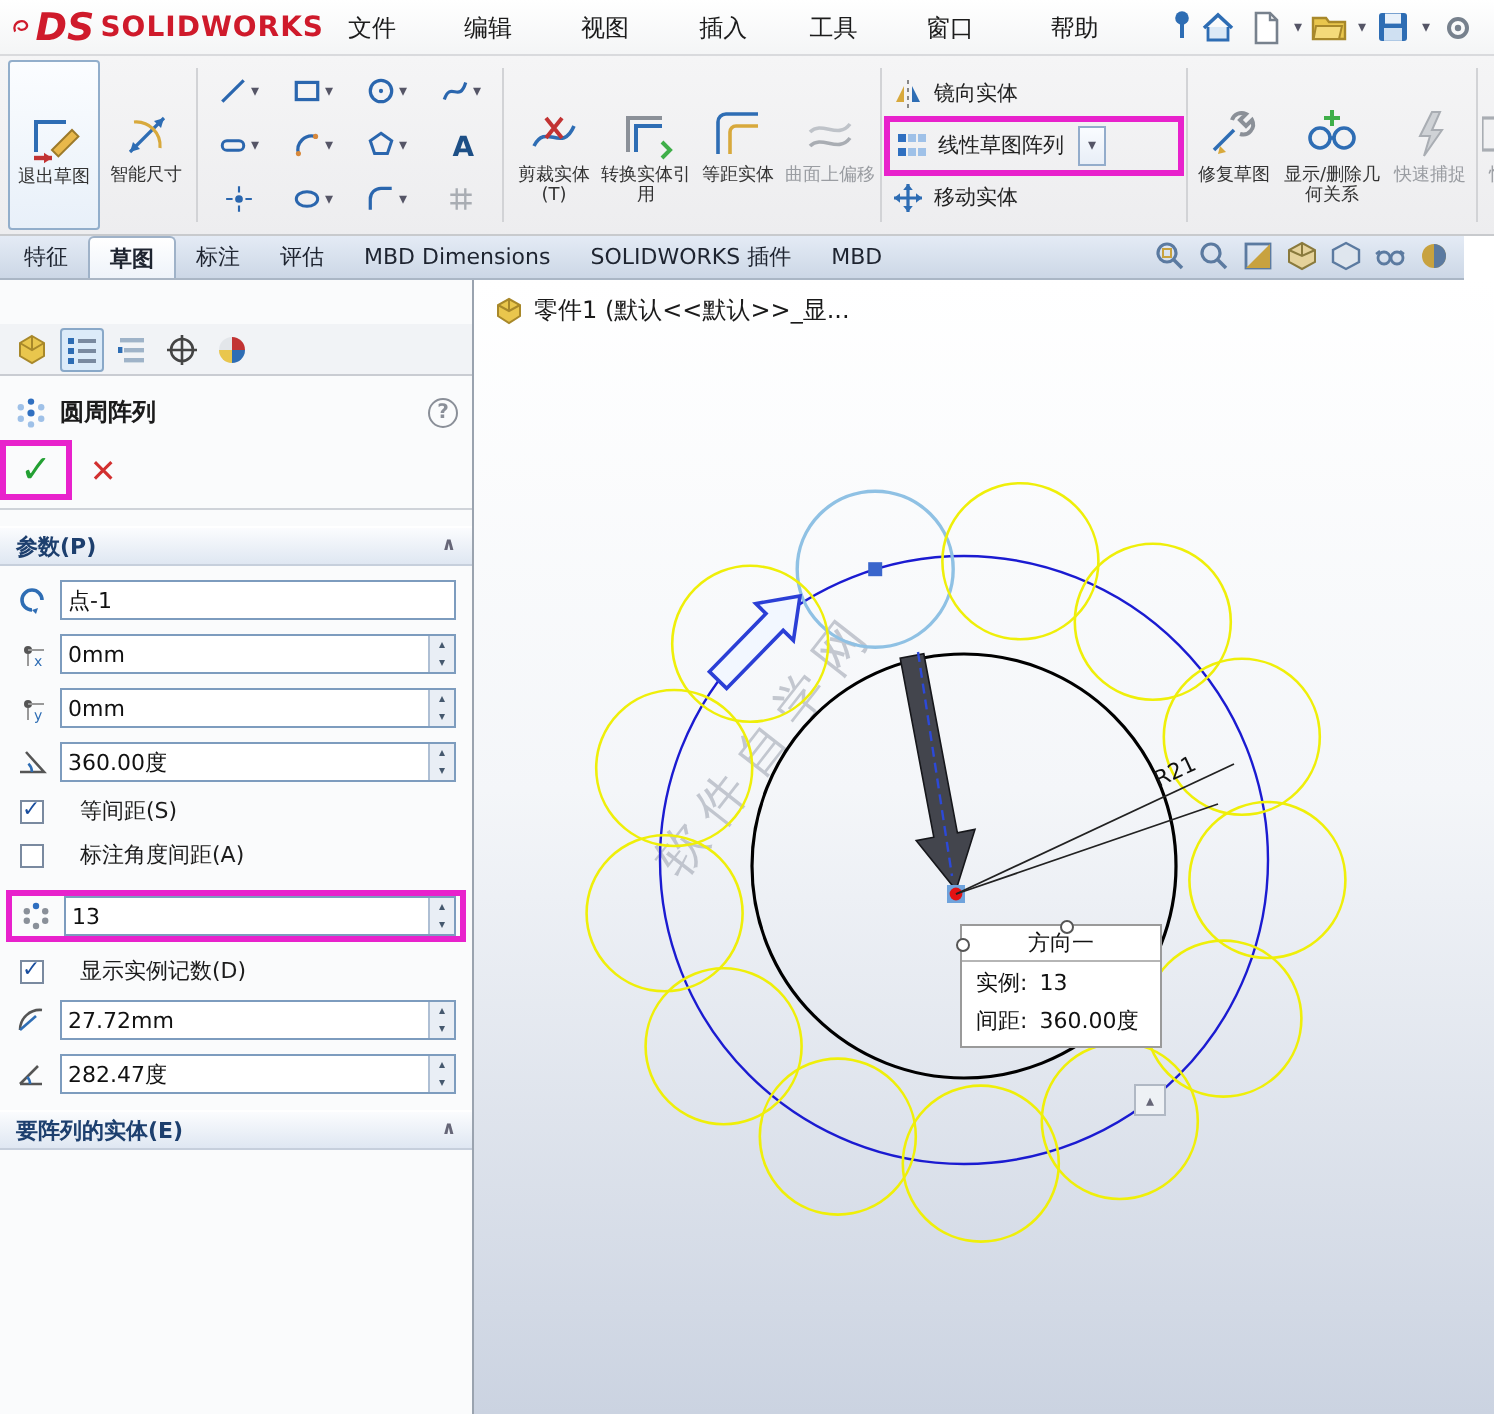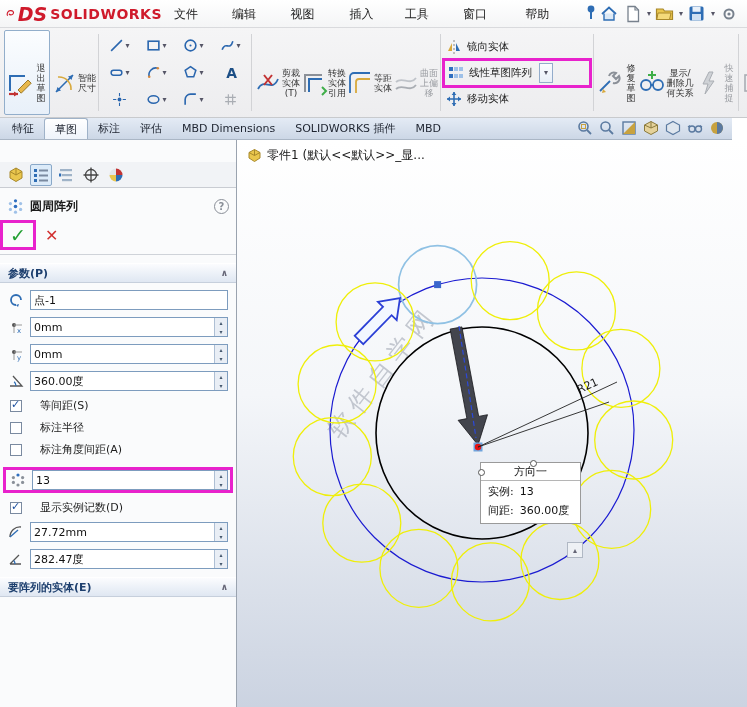--- a/index.html
+++ b/index.html
@@ -15,36 +15,36 @@
   .menus { display:flex; align-items:center; }
   .menu { padding:0 12px; height:28px; line-height:28px; font-size:12px; color:#1c1c1c; cursor:default; }
   .qt { display:flex; align-items:center; gap:4px; margin-left:auto; padding-right:2px; }
   .qt .ico { width:20px; height:20px; display:inline-flex; align-items:center; justify-content:center; }
   .caret { font-size:8px; color:#556; }
   .pinwrap { margin-left:10px; }
 
   
   .ribbon { position:absolute; top:28px; left:0; right:0; height:90px; background:linear-gradient(#f5f5f6,#ededef); border-bottom:1px solid #c8cacd; display:flex; align-items:stretch; padding:2px 2px 2px 4px; overflow:hidden; }
   .rb-sep { width:1px; background:#d2d3d6; margin:4px 2px; flex:none; }
-  .rb-big { width:46px; flex:none; display:flex; flex-direction:row; align-items:center; padding-top:21px; font-size:9px; line-height:10px; text-align:center; color:#333; cursor:default; }
+  .rb-big { width:46px; flex:none; display:flex; flex-direction:column; align-items:center; padding-top:21px; font-size:9px; line-height:10px; text-align:center; color:#333; cursor:default; }
   .rb-big .rb-ic { height:32px; display:flex; align-items:center; justify-content:center; }
   .rb-big.sel { border:1px solid #92aecb; background:linear-gradient(#fbfdff,#e8f0f9); border-radius:2px; }
   .rb-big.dis { color:#9a9da2;text-align:center; }
   .sg { display:grid; grid-template-columns:repeat(4,37px); grid-auto-rows:27px; align-content:center; flex:none; }
   .sg-cell { display:flex; align-items:center; justify-content:center; gap:1px; cursor:default; }
   .rb-stack { width:148px; flex:none; display:flex; flex-direction:column; justify-content:center; gap:2px; }
   .rb-row { display:flex; align-items:center; gap:5px; height:24px; padding:0 3px; font-size:10.5px; color:#222; cursor:default; }
   .rb-caretbox { width:14px; height:20px; border:1px solid #93accb; background:linear-gradient(#fafcff,#e8eef7); display:flex; align-items:center; justify-content:center; margin-left:2px; }
   .anno { outline:3px solid #e822cc; }
   .rb-annorow { margin:0 2px; }
 
   
   .tabbar { position:absolute; top:118px; left:0; right:15px; height:22px; background:linear-gradient(#e4ebf5,#ccd7e6); border-bottom:1px solid #aab6c5; display:flex; align-items:flex-end; padding:0 2px; }
   .tab { padding:0 10px; height:21px; line-height:21px; font-size:11px; color:#1e2430; cursor:default; }
-  .tab.active { background:linear-gradient(#ffffff,#eef3fa); border:1px solid #9fb2c8; border-bottom:0; border-radius:3px 3px 0 0; font-weight:normal; }
+  .tab.active { background:linear-gradient(#ffffff,#eef3fa); border:1px solid #9fb2c8; border-bottom:0; border-radius:3px 3px 0 0; font-weight:bold; }
   .vt { display:flex; gap:4px; margin-left:auto; align-items:center; padding:0 4px 2px 0; }
   .vt .ico { width:18px; height:18px; display:inline-flex; align-items:center; justify-content:center; }
 
   
   .main { position:absolute; top:140px; left:0; right:0; bottom:0; }
   .panel { position:absolute; top:0; left:0; width:237px; bottom:0; background:#fafbfc; border-right:1px solid #9aa3af; overflow:hidden; }
   .viewport { position:absolute; top:0; left:237px; right:0; bottom:0; background:linear-gradient(180deg,#ffffff 0%,#f4f6f9 45%,#cbd3e1 100%); overflow:hidden; }
 
   
   .pm-tabs { margin-top:22px; height:26px; display:flex; align-items:center; gap:3px; padding:0 5px; border-bottom:1px solid #c9ccd2; background:#f1f3f6; }
@@ -552,24 +552,20 @@
             </span>
           </span>
       </div>
 
       <div class="cbrow">
         <span class="cb on"></span>
         <span>等间距(S)</span>
       </div>
       <div class="cbrow">
         <span class="cb"></span>
-        <span>标注半径</span>
-      </div>
-      <div class="cbrow">
-        <span class="cb"></span>
         <span>标注角度间距(A)</span>
       </div>
 
       <div class="anno fld-anno">
         <div class="fld" style="margin:2px 2px">
           <span class="fic">
               <svg width="16" height="16" viewBox="0 0 16 16">
                 <circle cx="8" cy="3" r="1.6" fill="#2f6fc0"></circle>
                 <circle cx="12.6" cy="5.6" r="1.6" fill="#8a9099"></circle>
                 <circle cx="12.6" cy="10.4" r="1.6" fill="#8a9099"></circle>

